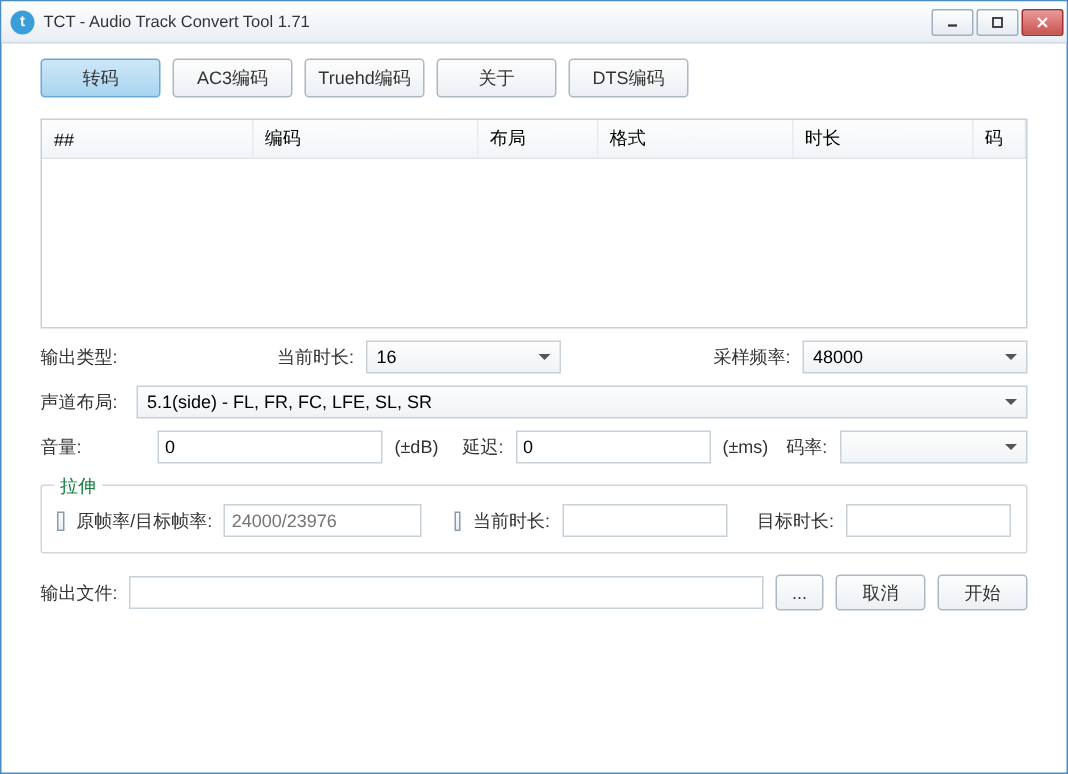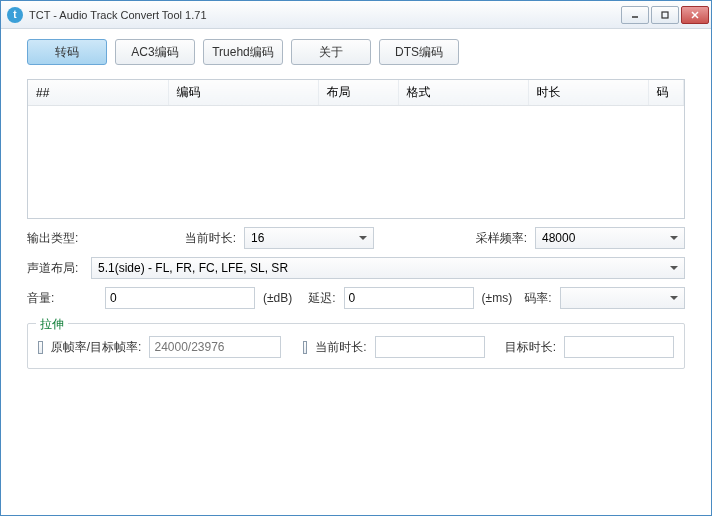--- a/index.html
+++ b/index.html
@@ -126,15 +126,22 @@
         <input class="input-text" style="width: 132px; color: rgb(136, 136, 136);" disabled="" placeholder="24000/23976">
         <span style="width:20px"></span>
         <div class="checkbox"></div>
         <span class="label">当前时长:</span>
         <input class="input-text" style="width: 110px;" disabled="" value="">
         <span class="label" style="margin-left:12px">目标时长:</span>
         <input class="input-text" style="width: 110px;" disabled="" value="">
       </div>
     </div>
 
+    <div class="row" style="margin-top:6px">
+      <span class="label">输出文件:</span>
+      <input class="input-text" style="flex: 1 1 0%;" value="">
+      <div class="btn btn-small">...</div>
+      <div class="btn" style="width:60px;padding:0">取消</div>
+      <div class="btn" style="width:60px;padding:0">开始</div>
+    </div>
 
   </div>
 </div>
 
 </body></html>

